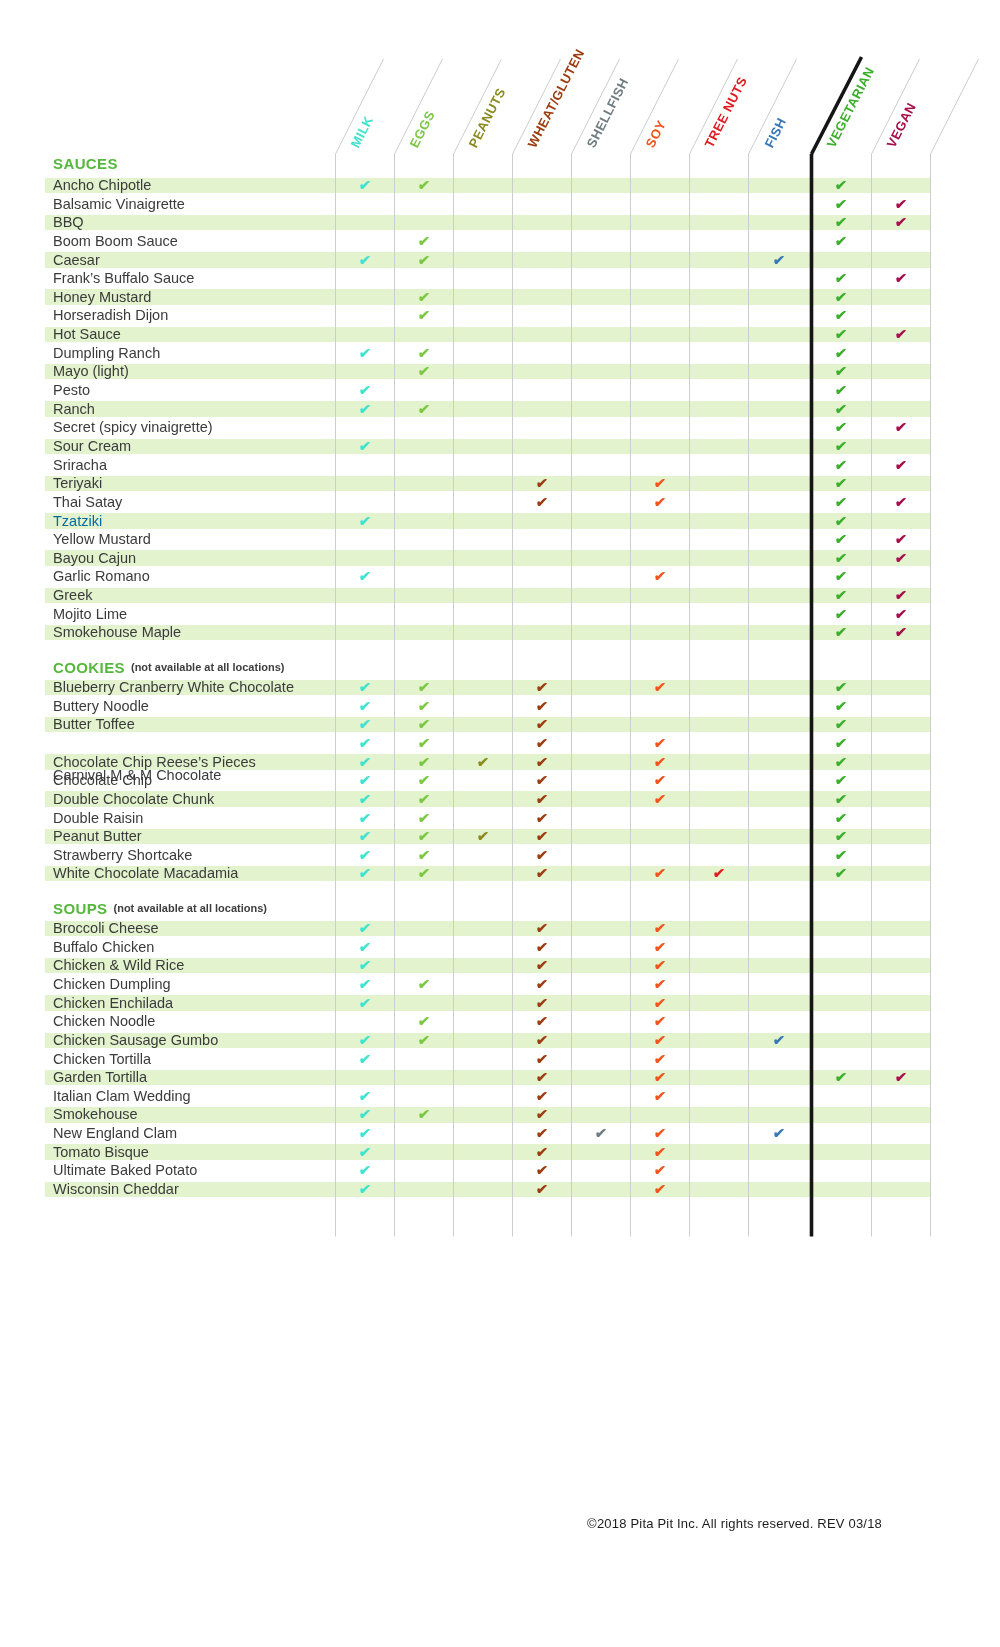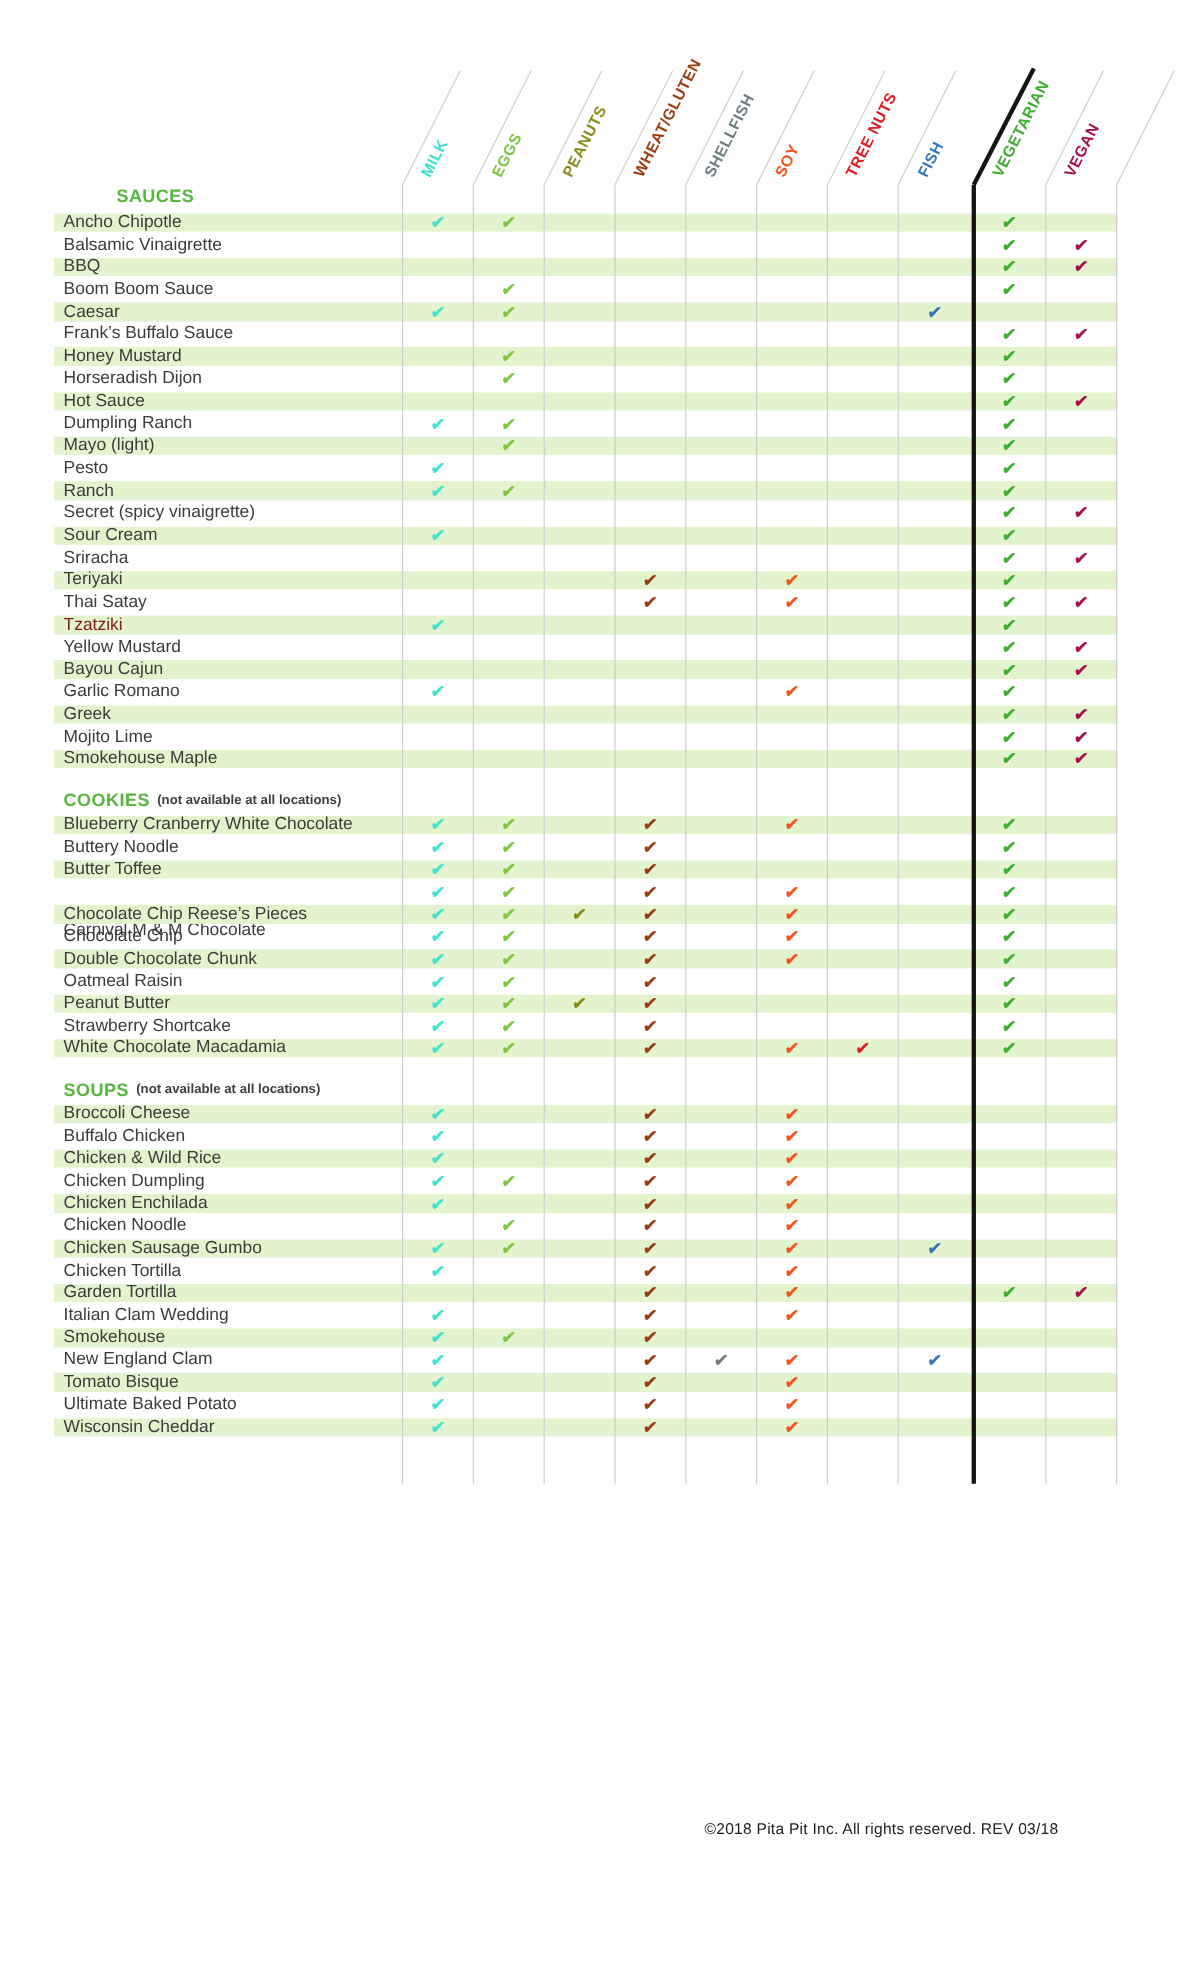--- a/index.html
+++ b/index.html
@@ -93,21 +93,21 @@
       <line x1="748.5" y1="154" x2="796.5" y2="59" stroke="#CDCDCD" stroke-width="1"></line>
       <line x1="871.5" y1="154" x2="871.5" y2="1236.5" stroke="#CDCDCD" stroke-width="1"></line>
       <line x1="871.5" y1="154" x2="919.5" y2="59" stroke="#CDCDCD" stroke-width="1"></line>
       <line x1="930.5" y1="154" x2="930.5" y2="1236.5" stroke="#CDCDCD" stroke-width="1"></line>
       <line x1="930.5" y1="154" x2="978.5" y2="59" stroke="#CDCDCD" stroke-width="1"></line>
       <line x1="811.5" y1="154" x2="811.5" y2="1236.5" stroke="#151515" stroke-width="3.6"></line>
       <line x1="811.5" y1="154" x2="861.5" y2="57" stroke="#151515" stroke-width="3.6"></line>
     </svg>
   <div id="table-body">
       <div class="section">
-        <div class="section-title" style="color: rgb(85, 184, 60); margin-left: 44px;">
+        <div class="section-title" style="color: rgb(85, 184, 60);">
           <span>SAUCES</span>
         </div>
         <div class="row shaded">
           <div class="row-label" style="color: rgb(59, 59, 59);">Ancho Chipotle</div>
           <div class="cell" style="width: 59px;"><span class="chk" style="color: rgb(64, 227, 205);">✔</span></div>
           <div class="cell" style="width: 59px;"><span class="chk" style="color: rgb(124, 200, 67);">✔</span></div>
           <div class="cell" style="width: 59px;"></div>
           <div class="cell" style="width: 59px;"></div>
           <div class="cell" style="width: 59px;"></div>
           <div class="cell" style="width: 59px;"></div>
@@ -331,21 +331,21 @@
           <div class="cell" style="width: 59px;"></div>
           <div class="cell" style="width: 59px;"><span class="chk" style="color: rgb(156, 61, 17);">✔</span></div>
           <div class="cell" style="width: 59px;"></div>
           <div class="cell" style="width: 59px;"><span class="chk" style="color: rgb(243, 84, 29);">✔</span></div>
           <div class="cell" style="width: 59px;"></div>
           <div class="cell" style="width: 62px;"></div>
           <div class="cell" style="width: 61px;"><span class="chk" style="color: rgb(61, 174, 45);">✔</span></div>
           <div class="cell" style="width: 59px;"><span class="chk" style="color: rgb(166, 15, 75);">✔</span></div>
         </div>
         <div class="row shaded">
-          <div class="row-label" style="color: #7f1d1d;">Tzatziki</div>
+          <div class="row-label" style="color: #0369a1;">Tzatziki</div>
           <div class="cell" style="width: 59px;"><span class="chk" style="color: rgb(64, 227, 205);">✔</span></div>
           <div class="cell" style="width: 59px;"></div>
           <div class="cell" style="width: 59px;"></div>
           <div class="cell" style="width: 59px;"></div>
           <div class="cell" style="width: 59px;"></div>
           <div class="cell" style="width: 59px;"></div>
           <div class="cell" style="width: 59px;"></div>
           <div class="cell" style="width: 62px;"></div>
           <div class="cell" style="width: 61px;"><span class="chk" style="color: rgb(61, 174, 45);">✔</span></div>
           <div class="cell" style="width: 59px;"></div>
@@ -521,21 +521,21 @@
           <div class="cell" style="width: 59px;"></div>
           <div class="cell" style="width: 59px;"><span class="chk" style="color: rgb(156, 61, 17);">✔</span></div>
           <div class="cell" style="width: 59px;"></div>
           <div class="cell" style="width: 59px;"><span class="chk" style="color: rgb(243, 84, 29);">✔</span></div>
           <div class="cell" style="width: 59px;"></div>
           <div class="cell" style="width: 62px;"></div>
           <div class="cell" style="width: 61px;"><span class="chk" style="color: rgb(61, 174, 45);">✔</span></div>
           <div class="cell" style="width: 59px;"></div>
         </div>
         <div class="row">
-          <div class="row-label" style="color: rgb(59, 59, 59);">Oatmeal Raisin</div>
+          <div class="row-label" style="color: rgb(59, 59, 59);">Double Raisin</div>
           <div class="cell" style="width: 59px;"><span class="chk" style="color: rgb(64, 227, 205);">✔</span></div>
           <div class="cell" style="width: 59px;"><span class="chk" style="color: rgb(124, 200, 67);">✔</span></div>
           <div class="cell" style="width: 59px;"></div>
           <div class="cell" style="width: 59px;"><span class="chk" style="color: rgb(156, 61, 17);">✔</span></div>
           <div class="cell" style="width: 59px;"></div>
           <div class="cell" style="width: 59px;"></div>
           <div class="cell" style="width: 59px;"></div>
           <div class="cell" style="width: 62px;"></div>
           <div class="cell" style="width: 61px;"><span class="chk" style="color: rgb(61, 174, 45);">✔</span></div>
           <div class="cell" style="width: 59px;"></div>

